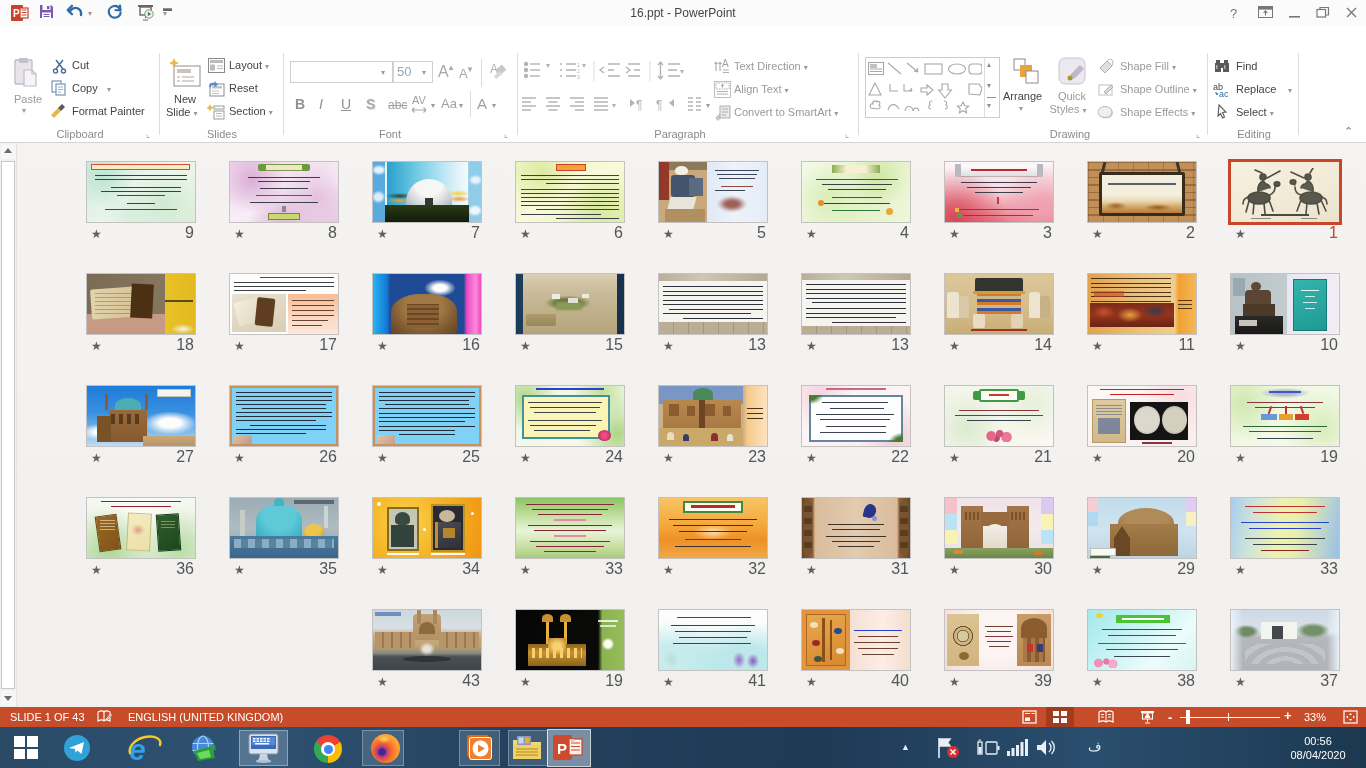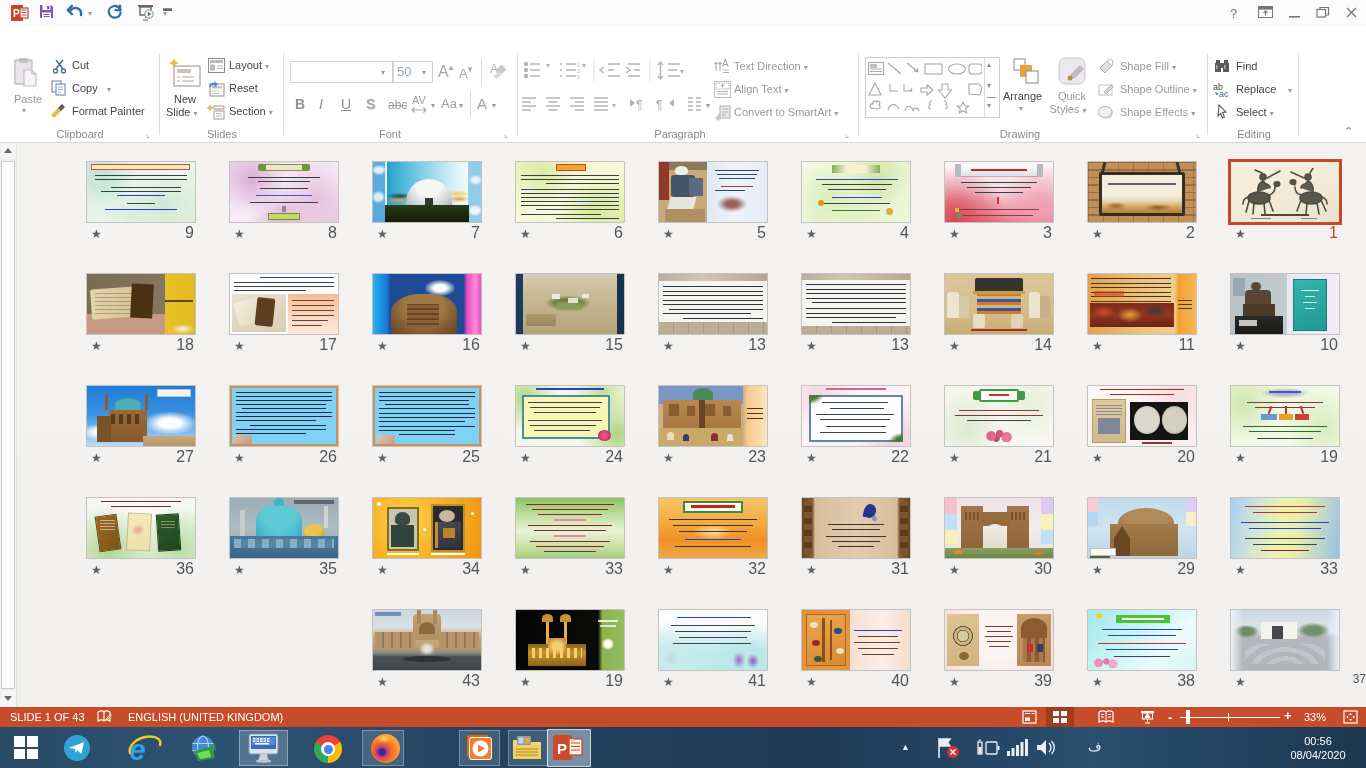--- a/index.html
+++ b/index.html
@@ -25,20 +25,21 @@
 .glabel { position:absolute; top:79px; font-size:11px; color:#8a8a8a; width:120px; text-align:center; }
 .glauncher { position:absolute; top:80px; width:10px; height:10px; color:#9a9a9a; font-size:9px; }
 .btxt { font-size:11px; color:#444; }
 .gtxt { font-size:11px; color:#9a9a9a; }
 .dd { color:#9a9a9a; font-size:8px; }
 </style>
 </head>
 <body>
 <div id="app">
   <div id="titlebar">
+    <div id="title">16.ppt - PowerPoint</div>
 
     <svg class="abs" style="left:10px;top:3px;" width="20" height="20" viewBox="0 0 20 20">
       <rect x="1" y="2" width="12" height="16" rx="1" fill="#c8432c"></rect>
       <rect x="10" y="5" width="8" height="10" fill="#fff" stroke="#c8432c" stroke-width="1.2"></rect>
       <path d="M11.5 7h5M11.5 9.5h5M11.5 12h5" stroke="#c8432c" stroke-width="1"></path>
       <text x="3" y="14" font-size="10" font-weight="bold" fill="#fff" font-family="Liberation Sans">P</text>
     </svg>
 
     <svg class="abs" style="left:39px;top:4px;" width="15" height="15" viewBox="0 0 15 15">
       <path d="M1 1h11l2 2v11H1z" fill="#7c58b0"></path>
@@ -309,21 +310,21 @@
     <svg class="abs" style="left:1098px;top:33px;" width="17" height="15" viewBox="0 0 17 15">
       <rect x="1" y="3" width="13" height="10" fill="none" stroke="#c0c0c0"></rect>
       <path d="M6 10 L13 3 l2 2 -7 7 z" fill="#d8d8d8" stroke="#b0b0b0"></path>
     </svg>
     <div class="abs gtxt" style="left:1120px;top:34px;">Shape Outline <span class="dd">▾</span></div>
     <svg class="abs" style="left:1098px;top:56px;" width="17" height="15" viewBox="0 0 17 15">
       <ellipse cx="8" cy="8" rx="7" ry="5.5" fill="#d0d0d0"></ellipse>
       <ellipse cx="7" cy="7" rx="7" ry="5.5" fill="#efefef" stroke="#b8b8b8"></ellipse>
     </svg>
     <div class="abs gtxt" style="left:1120px;top:57px;">Shape Effects <span class="dd">▾</span></div>
-    <div class="abs glabel" style="left:960px;">Drawing</div>
+    <div class="abs glabel" style="left:1010px;">Drawing</div>
     <div class="abs glauncher" style="left:1196px;">⌞</div>
     <div class="gsep" style="left:1207px;"></div>
 
     <svg class="abs" style="left:1214px;top:9px;" width="17" height="16" viewBox="0 0 17 16">
       <path d="M2 2 h4 v3 h-4 z M10 2 h4 v3 h-4 z" fill="#5a5a5a"></path>
       <path d="M1 5 h6 v9 h-6 z M9 5 h6 v9 h-6 z" fill="#5a5a5a"></path>
       <path d="M7 5 h2 v5 h-2 z" fill="#5a5a5a"></path>
       <path d="M2 7 h1.5 v4 h-1.5 z M10 7 h1.5 v4 h-1.5 z" fill="#fff" opacity="0.5"></path>
     </svg>
     <div class="abs btxt" style="left:1236px;top:11px;">Find</div>
@@ -1058,21 +1059,21 @@
           <i style="left:30px;top:12px;width:36px;height:17px;background:#f4f4ee"></i>
           <i style="left:41px;top:16px;width:11px;height:13px;background:#44484c"></i>
           <i style="left:2px;top:15px;width:26px;height:13px;background:radial-gradient(ellipse,#6f8a64 0 40%,rgba(111,138,100,0) 75%)"></i>
           <i style="left:66px;top:13px;width:32px;height:15px;background:radial-gradient(ellipse,#74906a 0 40%,rgba(116,144,106,0) 75%)"></i>
           <i style="left:14px;top:34px;width:80px;height:20px;background:repeating-radial-gradient(ellipse at 50% 130%,rgba(206,210,214,.55) 0 7px,rgba(178,182,186,.55) 7px 14px)"></i>
           <i style="left:0px;top:0px;width:12px;height:60px;background:linear-gradient(90deg,rgba(235,243,250,.95),rgba(235,243,250,0))"></i>
           <i style="left:96px;top:0px;width:12px;height:60px;background:linear-gradient(270deg,rgba(235,243,250,.95),rgba(235,243,250,0))"></i>
         </div>
       </div>
 <div class="abs" style="left:1235px;top:532px;font-size:12px;color:#5f5f5f;">★</div>
-<div class="abs" style="left:1328px;top:529px;width:38px;text-align:right;font-size:12px;color:#555;">37</div>
+<div class="abs" style="left:1300px;top:529px;width:38px;text-align:right;font-size:16px;color:#555;">37</div>
 </div>
   <div id="statusbar" style="position:absolute;left:0;top:707px;width:1366px;height:20px;background:#c64c2a;">
     <div class="abs" style="left:10px;top:4px;font-size:11px;color:#fff;">SLIDE 1 OF 43</div>
     <svg class="abs" style="left:97px;top:3px;" width="15" height="14" viewBox="0 0 15 14">
       <path d="M1 2 c3 -1.5 5 -1.5 6 0 c1 -1.5 3 -1.5 6 0 v9 c-3 -1.5 -5 -1.5 -6 0 c-1 -1.5 -3 -1.5 -6 0 z" fill="none" stroke="#fff" stroke-width="1.1"></path>
       <path d="M7 2 v9" stroke="#fff" stroke-width="1.1"></path>
       <path d="M10 8 l3.5 -4 1 1 -3.5 4 -1.5 .5 z" fill="#c64c2a" stroke="#fff" stroke-width="0.9"></path>
     </svg>
     <div class="abs" style="left:128px;top:4px;font-size:11px;color:#fff;">ENGLISH (UNITED KINGDOM)</div>
     <svg class="abs" style="left:1022px;top:3px;" width="15" height="14" viewBox="0 0 15 14">

